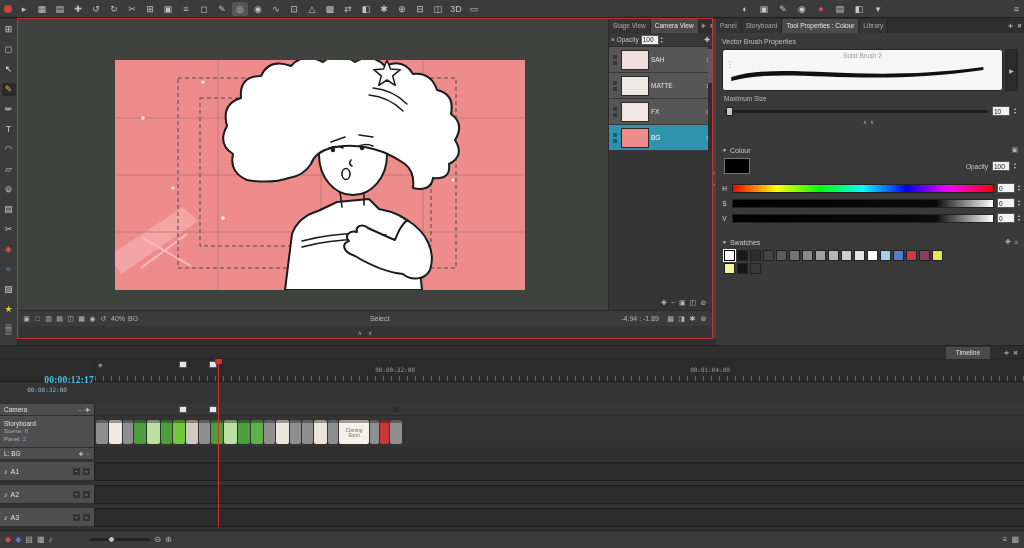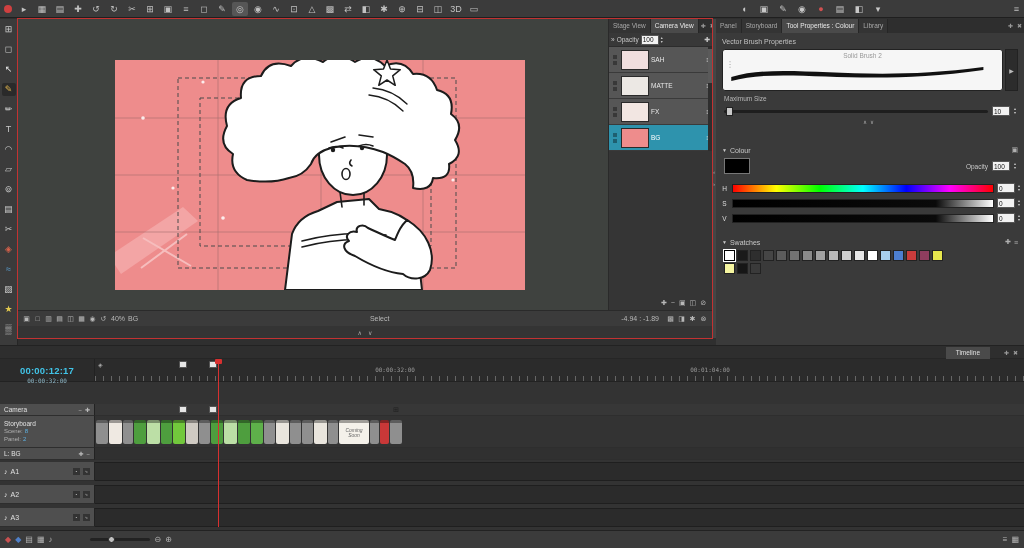--- a/index.html
+++ b/index.html
@@ -99,22 +99,22 @@
 
   
   .timeline { position:absolute; left:0; top:345px; width:1024px; height:203px; background:#333; }
   .tl-tabstrip { position:absolute; left:0; top:0; width:1024px; height:14px; background:#2e2e2e;
     border-top:1px solid #222; border-bottom:1px solid #262626; }
   .tl-tab { position:absolute; right:34px; top:1px; height:12px; padding:0 10px; background:#4a4a4a;
     font-size:6.5px; line-height:12px; color:#e0e0e0; }
   .tl-tab-ctrls { position:absolute; right:6px; top:1px; display:flex; gap:4px; font-size:6px; line-height:12px; color:#999; }
   .tc-block { position:absolute; left:0; top:14px; width:95px; height:23px; background:#2b2b2b;
     border-right:1px solid #222; border-bottom:1px solid #222; text-align:center; }
-  .tc-main { font-size:9.5px; font-weight:bold; color:#41c4e8; line-height:12px; margin-top:6px;
-    font-family:Liberation Sans, sans-serif; letter-spacing:0.2px; }
+  .tc-main { font-size:9.5px; font-weight:bold; color:#41c4e8; line-height:12px; margin-top:15px;
+    font-family:Liberation Serif, serif; letter-spacing:0.2px;text-align:right; }
   .tc-sub { font-size:6px; color:#8fb8c8; font-family:"DejaVu Sans Mono", monospace; }
   .tl-ruler { position:absolute; left:95px; top:14px; width:929px; height:23px; background:#2b2b2b;
     border-bottom:1px solid #222; overflow:hidden; }
   .tl-ruler::after { content:""; position:absolute; left:0; right:0; bottom:0; height:5px;
     background:repeating-linear-gradient(to right, #666 0 1px, transparent 1px 8px); }
   .ruler-label { position:absolute; top:7px; font-size:6px; color:#9a9a9a; font-family:"DejaVu Sans Mono", monospace; transform:translateX(-50%); }
   .ruler-widget { position:absolute; left:3px; top:2px; font-size:6px; color:#aaa; }
   .range-tag { position:absolute; top:2px; width:8px; height:7px; background:#e6e6e6; border:1px solid #555; border-radius:1px; }
   .tl-row { position:absolute; left:0; width:1024px; }
   .row-head { position:absolute; left:0; top:0; bottom:0; width:95px; background:#4e4e4e;

